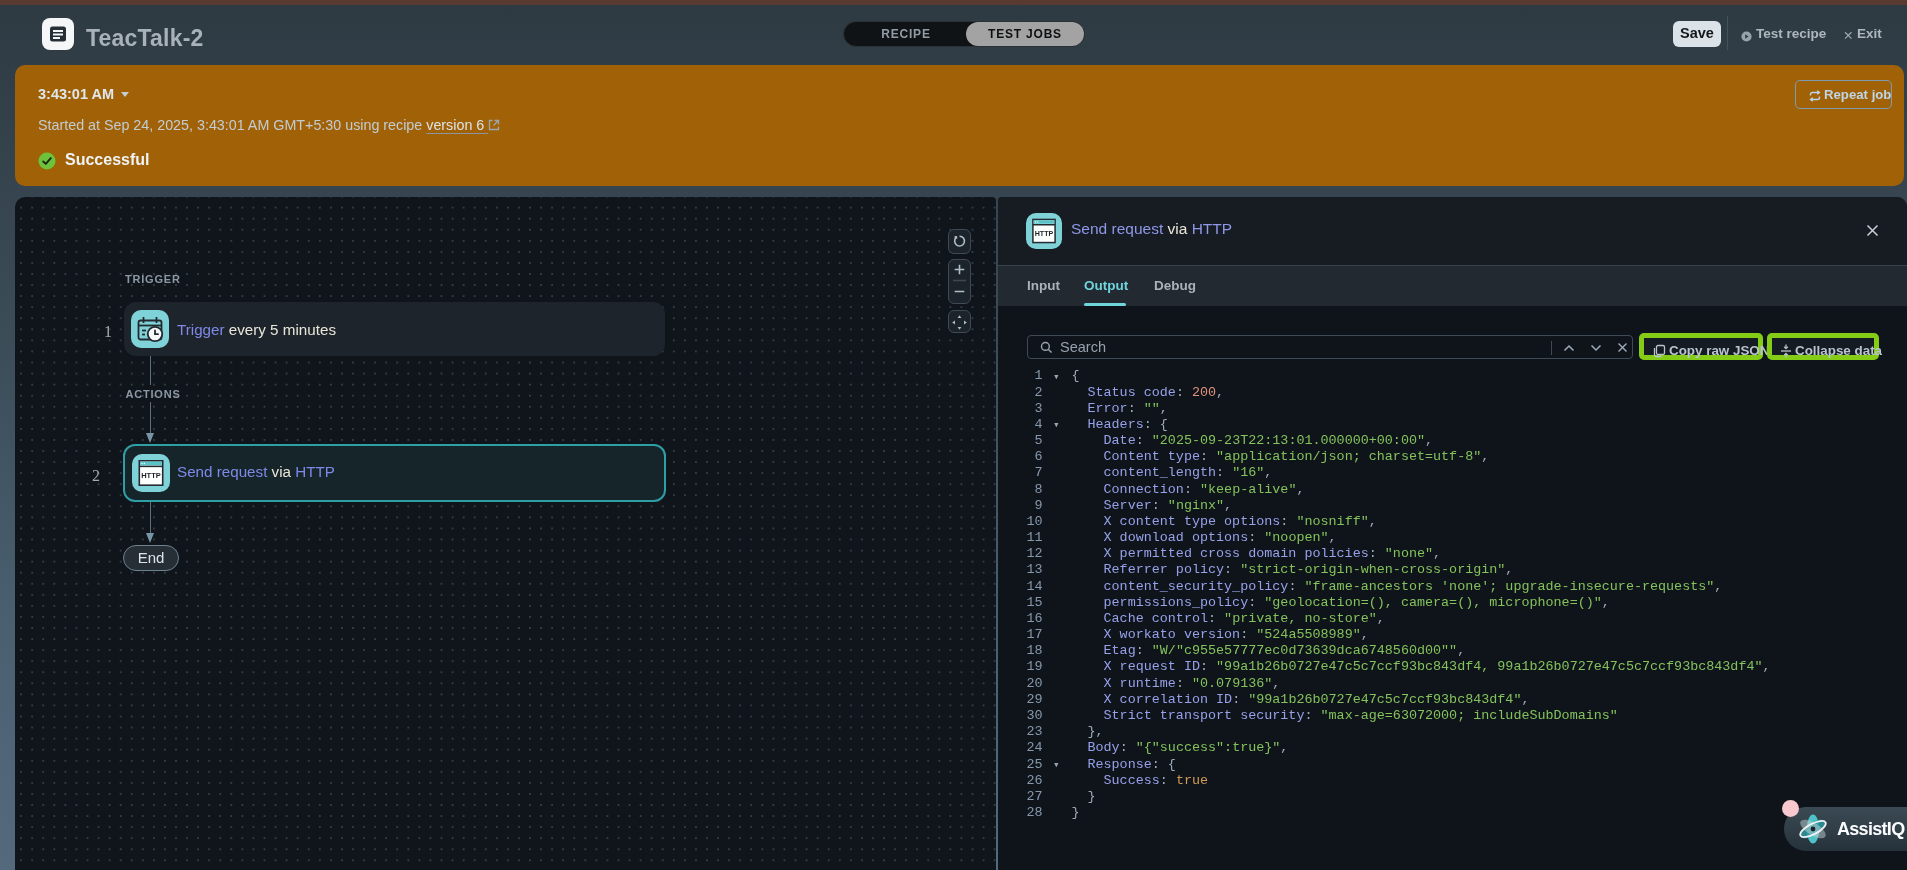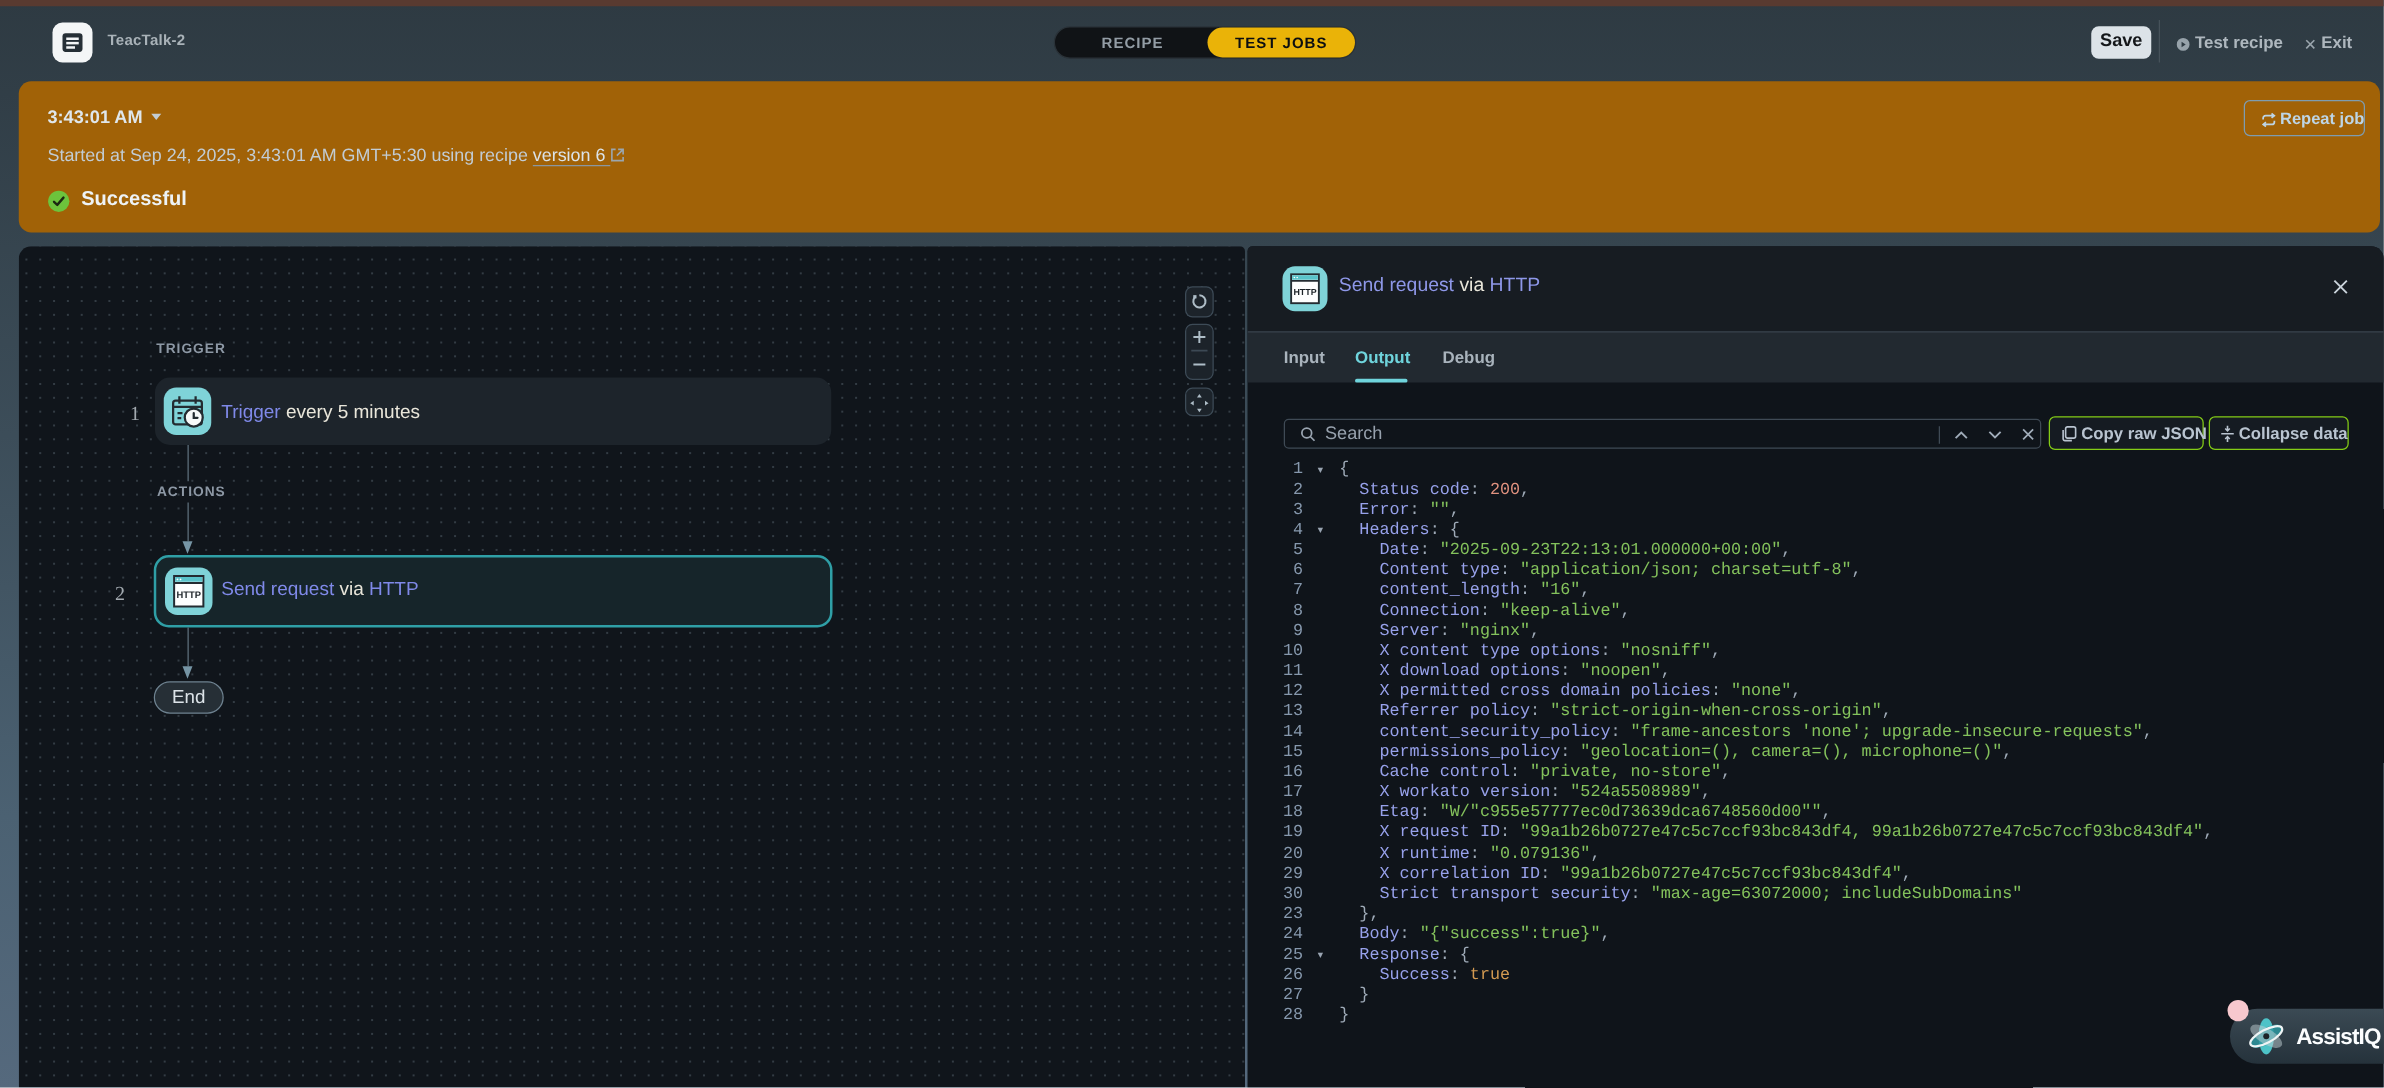--- a/index.html
+++ b/index.html
@@ -6,24 +6,24 @@
   html,body { width:1907px; height:870px; overflow:hidden; }
   body {
     font-family:"Liberation Sans", sans-serif;
     background:linear-gradient(180deg,#2e3a42 0%,#3c4d59 40%,#4b6172 75%,#55697d 100%);
     position:relative;
   }
   .abs { position:absolute; }
   
   #topstrip { left:0; top:0; width:1907px; height:5px; background:#593a30; }
   #logo { left:42px; top:18px; width:32px; height:32px; background:#f4f6f7; border-radius:8px; }
-  #apptitle { left:86px; top:25px; font-size:12px; font-weight:bold; color:#a9b2b8; letter-spacing:.2px; }
+  #apptitle { left:86px; top:25px; font-size:23px; font-weight:bold; color:#a9b2b8; letter-spacing:.2px; }
   #toggle { left:843px; top:21px; width:242px; height:26px; background:#101316; border-radius:13px; border:1px solid #2a3238; }
   #toggle .recipe { position:absolute; left:0; top:0; width:124px; height:24px; line-height:24px; text-align:center; color:#939da5; font-size:12px; font-weight:bold; letter-spacing:.8px; }
-  #toggle .tjobs { position:absolute; left:122px; top:0px; width:118px; height:24px; line-height:24px; background:#eab308; border-radius:12px; text-align:center; color:#0d0f11; font-size:12px; font-weight:bold; letter-spacing:.8px; }
+  #toggle .tjobs { position:absolute; left:122px; top:0px; width:118px; height:24px; line-height:24px; background:#a3a3a3; border-radius:12px; text-align:center; color:#0d0f11; font-size:12px; font-weight:bold; letter-spacing:.8px; }
   #savebtn { left:1673px; top:21px; width:48px; height:26px; background:#dce3e8; border-radius:6px; color:#14171a; font-size:14.5px; font-weight:bold; text-align:center; line-height:25px; }
   #hdrdiv { left:1727px; top:16px; width:1px; height:34px; background:#46525a; }
   .hbtn { font-size:13.5px; font-weight:bold; color:#aeb7be; }
   
   #status { left:15px; top:65px; width:1889px; height:121px; background:#a16207; border-radius:10px; }
   #time { left:23px; top:21px; font-size:14.5px; font-weight:bold; color:#dfe7ec; }
   #started { left:23px; top:52px; font-size:14.3px; color:#c2ccd4; }
   #started a { color:#dbe3e9; text-decoration:underline; text-underline-offset:3px; text-decoration-color:#8b97a0; }
   #succ { left:23px; top:86px; font-size:16px; font-weight:bold; color:#eef3f6; }
   #repeat { left:1780px; top:15px; width:97px; height:29px; border:1px solid #7e9cb0; border-radius:5px; color:#bdd5e6; font-size:13.8px; font-weight:bold; white-space:nowrap; }
@@ -41,21 +41,21 @@
   #endpill { width:56px; height:26px; border:1.5px solid #6e8290; border-radius:13px; background:#262f36; color:#dce3e8; font-size:15px; text-align:center; line-height:24px; }
   .ctrlbox { left:933px; width:23px; border:1px solid #3d4b57; border-radius:6px; background:#1c232a; overflow:hidden; }
   
   #panel { left:998px; top:197px; width:909px; height:673px; background:#0f141a; border-radius:4px 10px 0 0; overflow:hidden; }
   #phead { left:0; top:0; width:909px; height:68px; background:#171c22; }
   #ptitle { left:73px; top:23px; font-size:15.5px; color:#e9e6da; }
   #ptitle .pp { color:#8e97e8; }
   #ptabs { left:0; top:68px; width:909px; height:41px; background:#222930; border-top:1px solid #39434c; }
   .tab { position:absolute; top:12px; font-size:13.5px; font-weight:bold; color:#a9b3bc; }
   #searchbox { left:29px; top:138px; width:606px; height:24px; border:1px solid #3f4a55; border-radius:4px; }
-  .sbtn { position:absolute; top:136px; height:27px; border:1px solid #84cc16; border-radius:5px; background:#151b22; color:#b9c4d0; font-size:13.4px; font-weight:bold; white-space:nowrap; }
+  .sbtn { position:absolute; top:136px; height:27px; border:5px solid #84cc16; border-radius:5px; background:#151b22; color:#b9c4d0; font-size:13.4px; font-weight:bold; white-space:nowrap; }
   
   #json { left:0px; top:171.4px; width:909px; font-family:"Liberation Mono", monospace; font-size:13.4px; }
   .jl { position:relative; height:16.18px; line-height:16.18px; white-space:pre; }
   .jl .ln { position:absolute; left:0; top:0; width:44.5px; text-align:right; color:#8698ad; font-style:normal; text-decoration:none; }
   .jl .ar { position:absolute; left:55px; top:0.5px; color:#9aa5b2; font-size:11px; font-weight:normal; }
   .jl .code { position:absolute; left:73.4px; top:0; }
   .jl i { font-style:normal; }
   .jl .k { color:#97a1ea; }
   .jl .p, .jl .p2 { color:#9fabb8; }
   .jl .s { color:#84c25c; }

